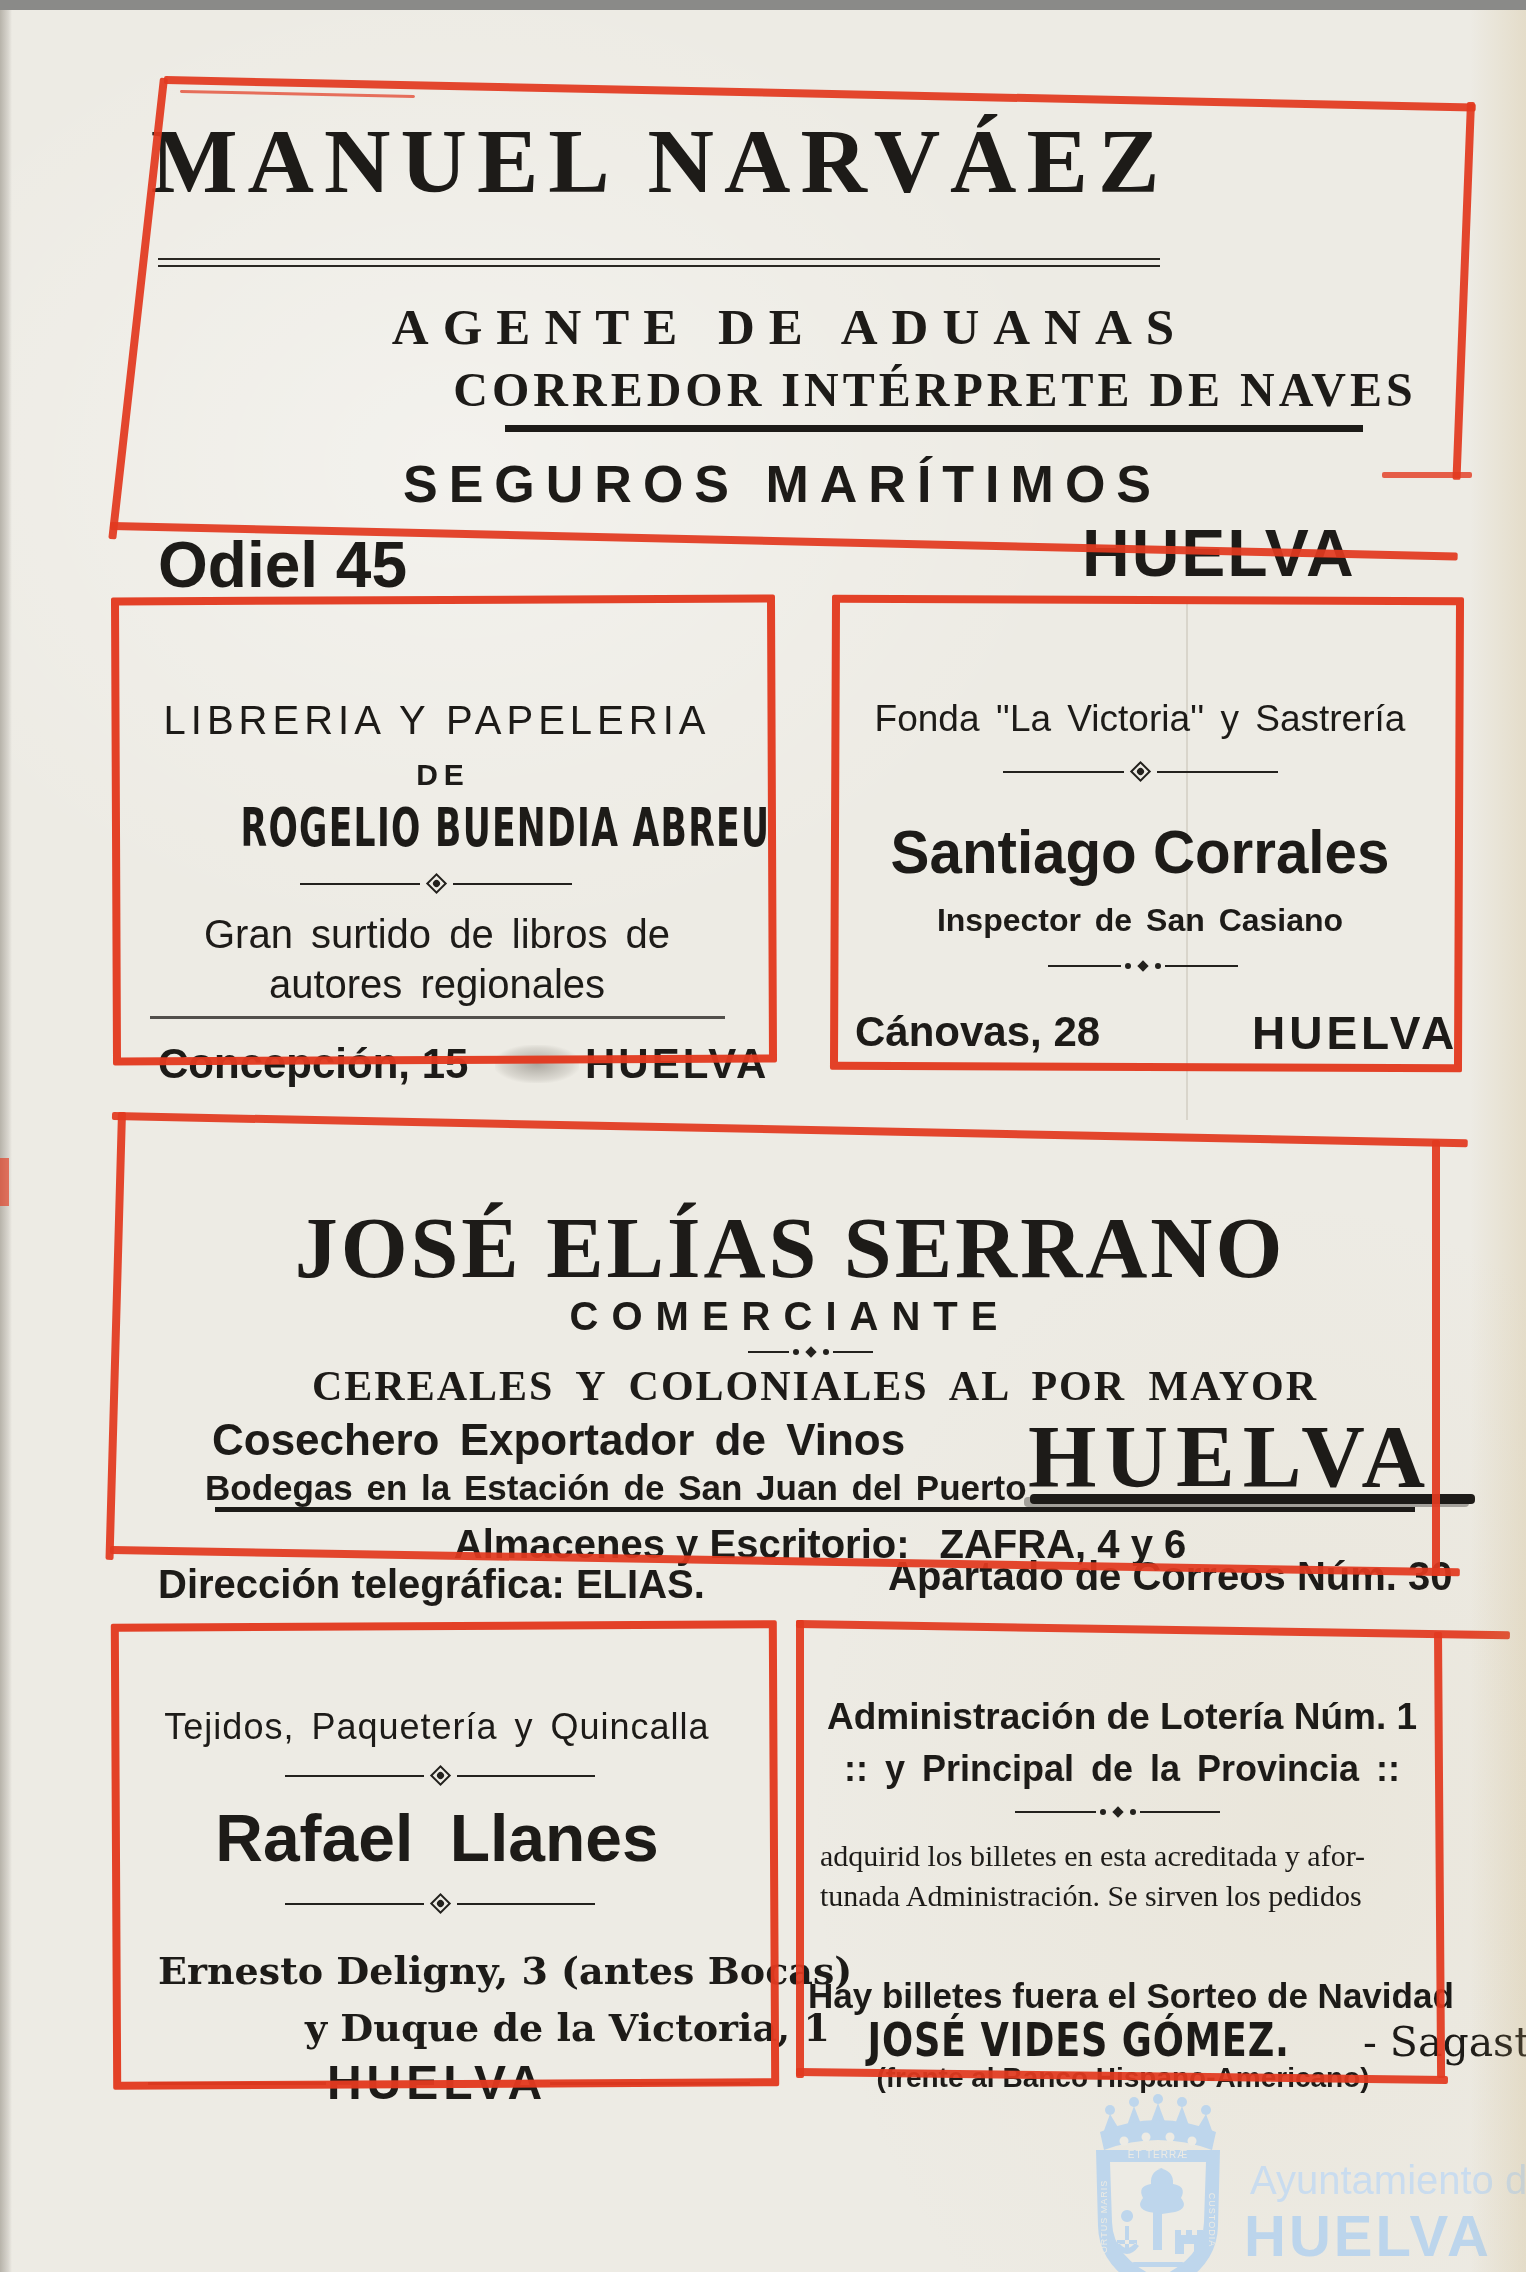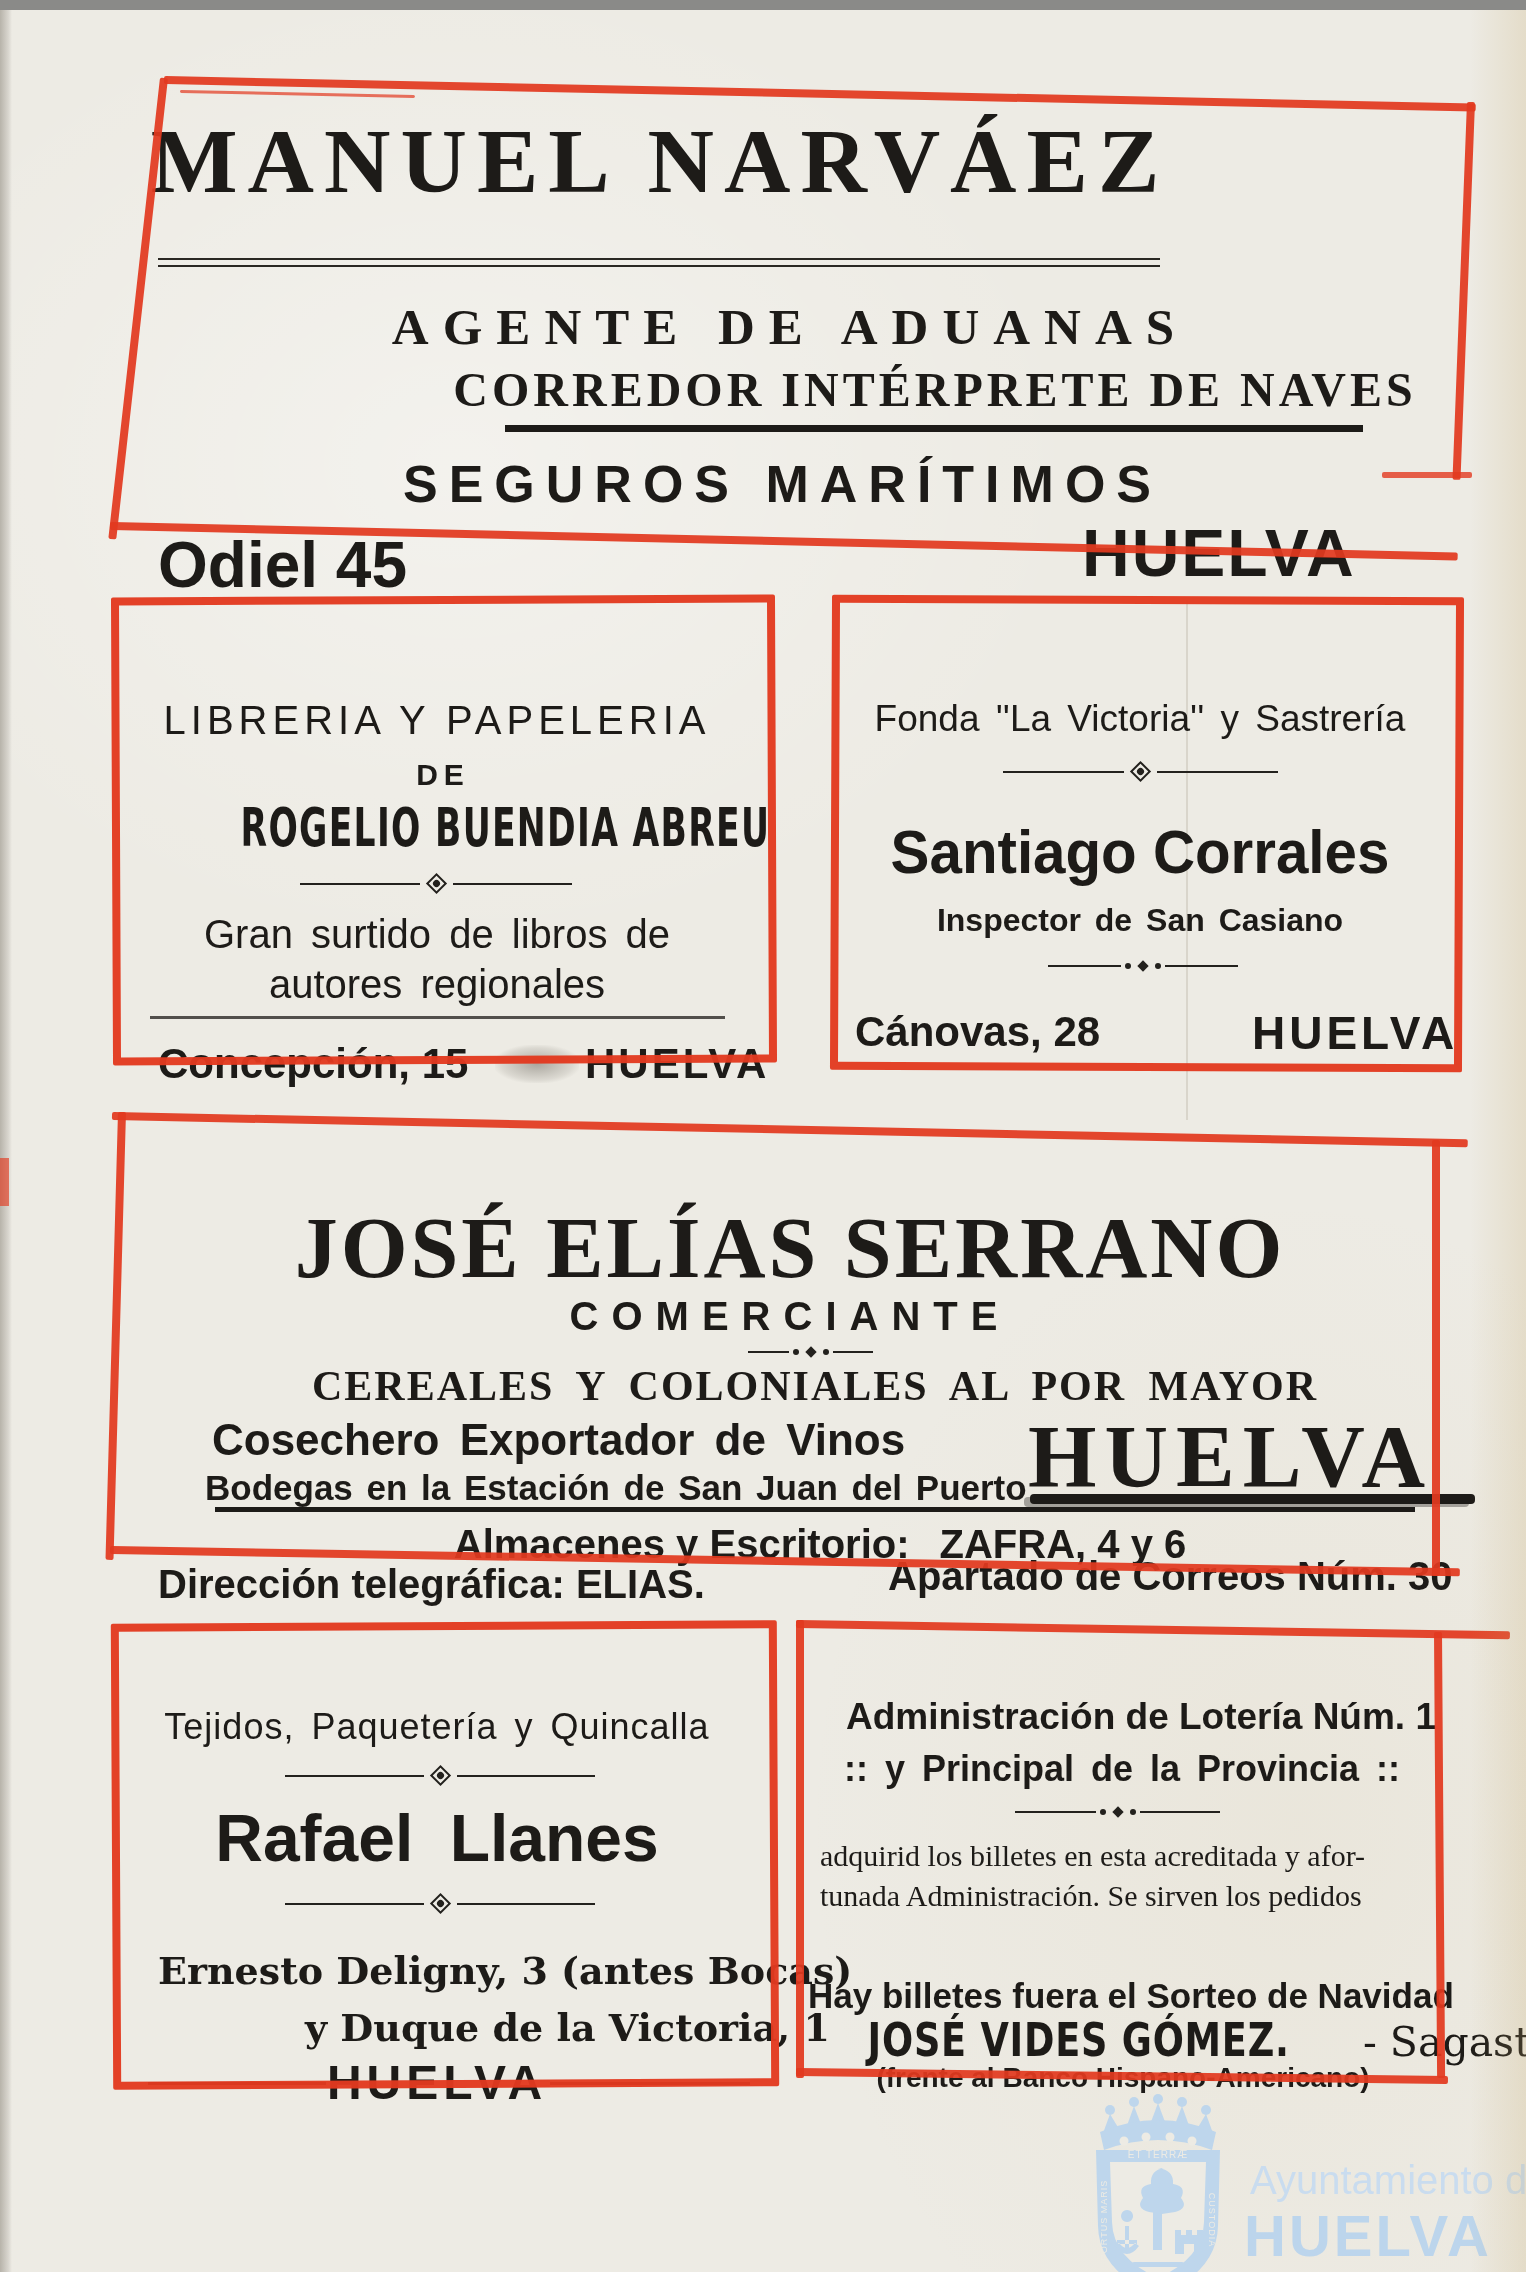--- a/index.html
+++ b/index.html
@@ -101,21 +101,21 @@
   .ll-a2{left:305px;top:1995px;font-size:38px;}
   .ll-city{left:130px;top:2045px;width:614px;font-size:48px;letter-spacing:5px;}
   .ll-dashl{left:148px;top:2072px;width:178px;height:3px;}
   .ll-dashr{left:550px;top:2072px;width:200px;height:3px;}
 
   
   .l-top{left:796px;top:1610px;width:714px;height:8px;transform:rotate(0.9deg);transform-origin:left center;}
   .l-left{left:796px;top:1610px;width:8px;height:458px;}
   .l-right{left:1434px;top:1622px;width:8px;height:446px;transform:rotate(-0.4deg);transform-origin:top center;}
   .l-bot{left:796px;top:2058px;width:652px;height:8px;transform:rotate(0.7deg);transform-origin:left center;}
-  .lo-l1{left:808px;top:1686px;width:628px;font-size:37px;text-align:right;}
+  .lo-l1{left:808px;top:1686px;width:628px;font-size:37px;}
   .lo-l2{left:808px;top:1738px;width:628px;font-size:36px;word-spacing:7px;}
   .lo-div{left:1015px;top:1798px;width:205px;}
   .lo-body{position:absolute;left:820px;top:1826px;width:614px;font-family:"Liberation Serif",serif;font-size:30px;line-height:40px;z-index:3;}
   .lo-body .ln{display:block;white-space:nowrap;}
   .lo-body .ln1{padding-left:66px;}
   .lo-body .ln4{text-align:center;}
   .lo-nav{left:808px;top:1966px;width:630px;font-size:35px;}
   .lo-own{left:808px;top:2002px;width:630px;font-size:42px;}
   .lo-own .ow1{display:inline-block;font-weight:bold;font-size:47px;transform:scaleX(.78);transform-origin:center;vertical-align:baseline;letter-spacing:1px;}
   .lo-own .ow2{font-family:"DejaVu Serif",serif;font-size:41px;margin-left:2px;}

